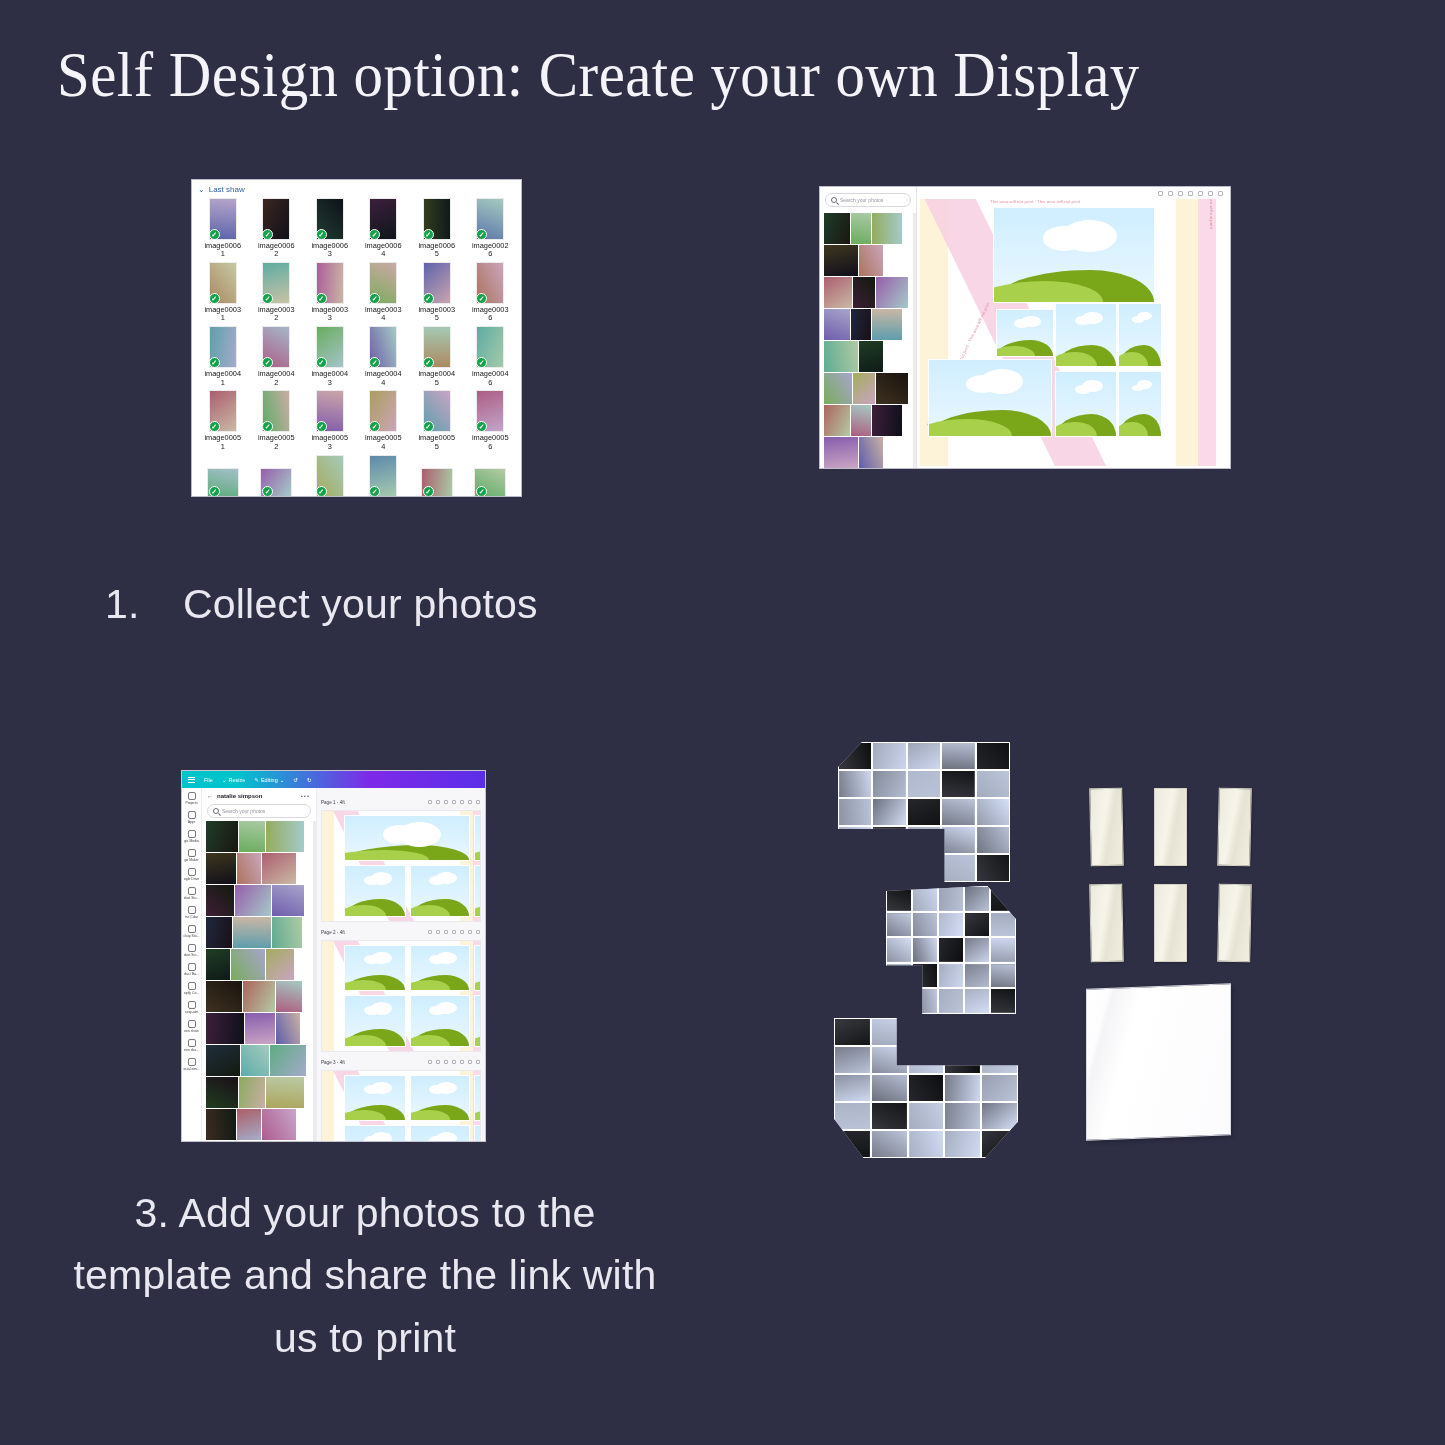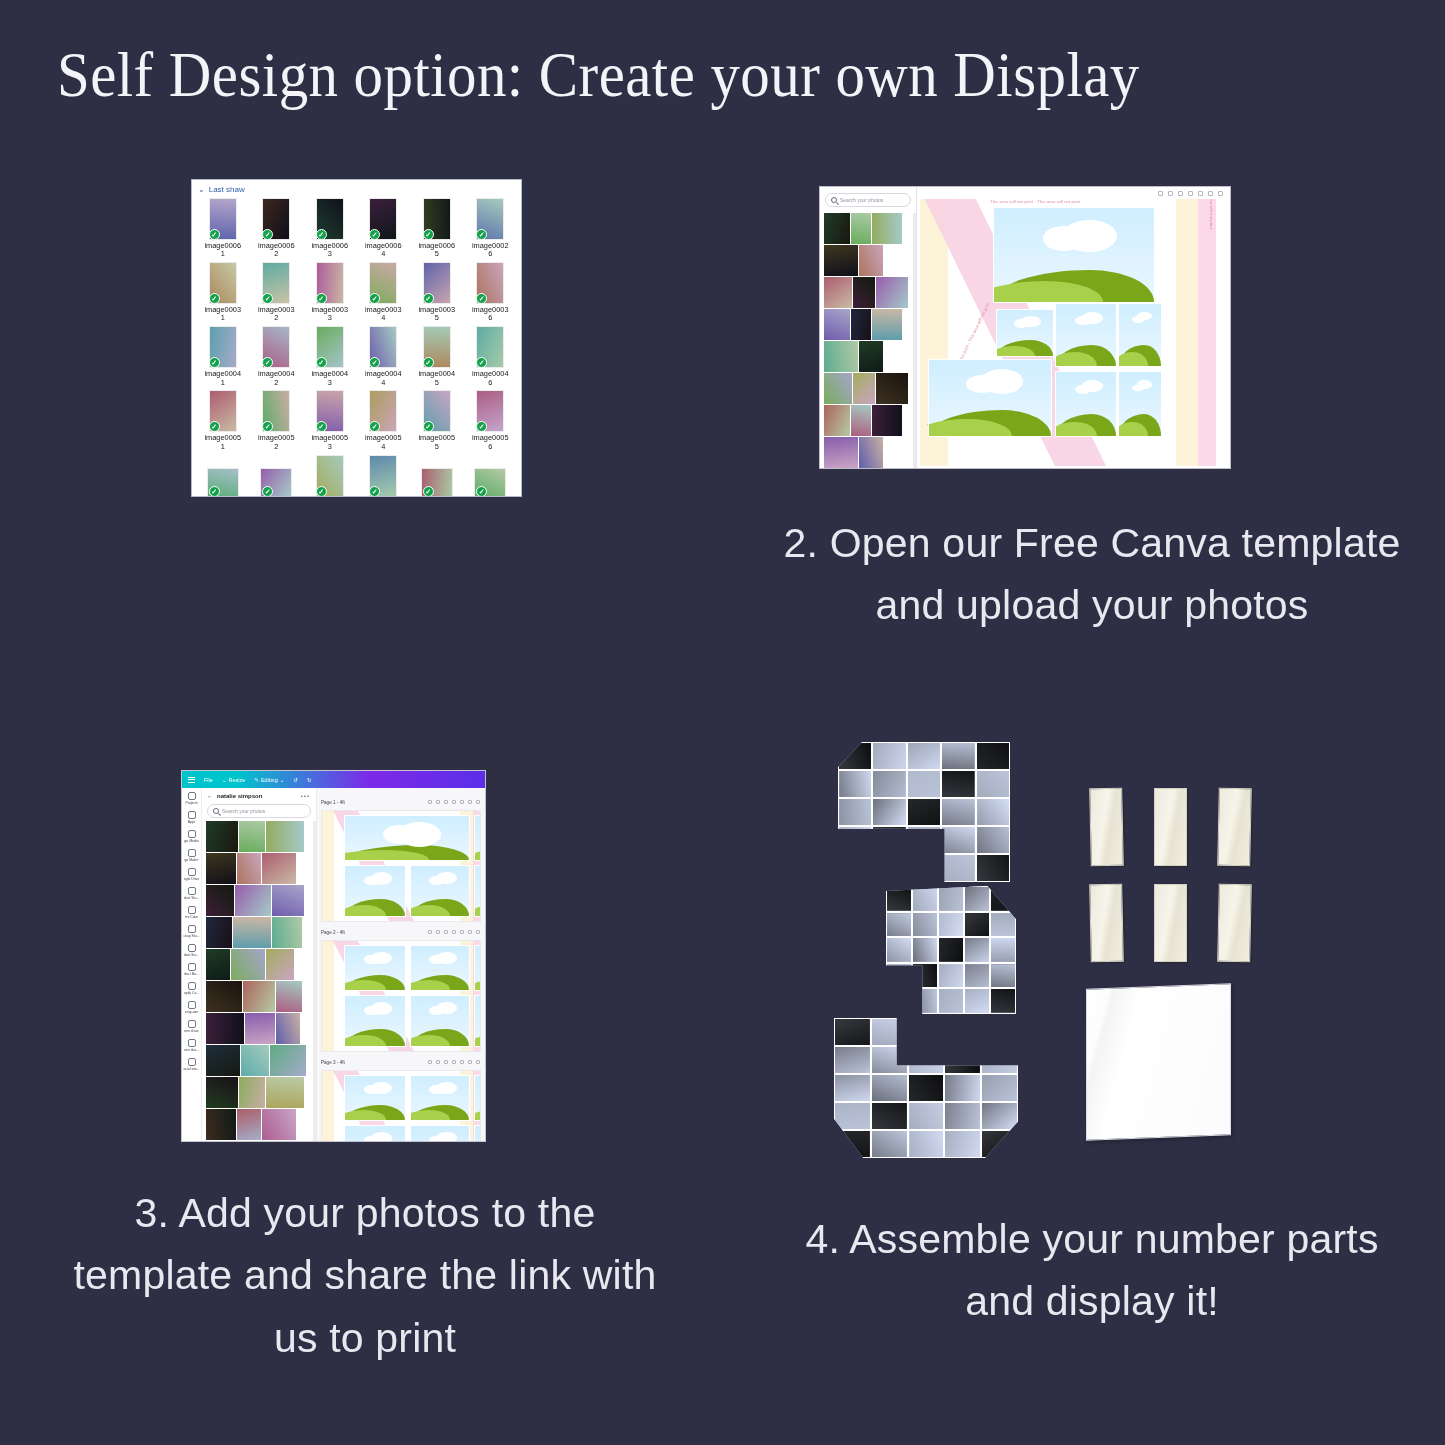--- a/index.html
+++ b/index.html
@@ -836,17 +836,18 @@
         <div class="connector" style="left: 262px; top: 48px; width: 33px; height: 78px; transform: rotate(-1.2deg);"></div>
         <div class="connector" style="left: 326px; top: 48px; width: 33px; height: 78px; transform: rotate(0deg);"></div>
         <div class="connector" style="left: 390px; top: 48px; width: 33px; height: 78px; transform: rotate(1.2deg);"></div>
         <div class="connector" style="left: 262px; top: 144px; width: 33px; height: 78px; transform: rotate(-1.2deg);"></div>
         <div class="connector" style="left: 326px; top: 144px; width: 33px; height: 78px; transform: rotate(0deg);"></div>
         <div class="connector" style="left: 390px; top: 144px; width: 33px; height: 78px; transform: rotate(1.2deg);"></div>
       </div>
     <div class="whitebox" style="left:258px; top:246px; width:145px; height:152px; transform: skewY(-2.2deg);"></div>
   </div>
 
-  <div class="caption" id="cap2">2. Open our Free Canva template and upload your photos</div>
+  <div class="caption" id="cap1">
+    <span class="num">1.</span><span>Collect your photos</span>
+  </div>
   <div class="caption" id="cap3">3. Add your photos to the template and share the link with us to print</div>
-  <div class="caption" id="cap4">4. Assemble your number parts and display it!</div>
 
 </div>
 
 </body></html>

